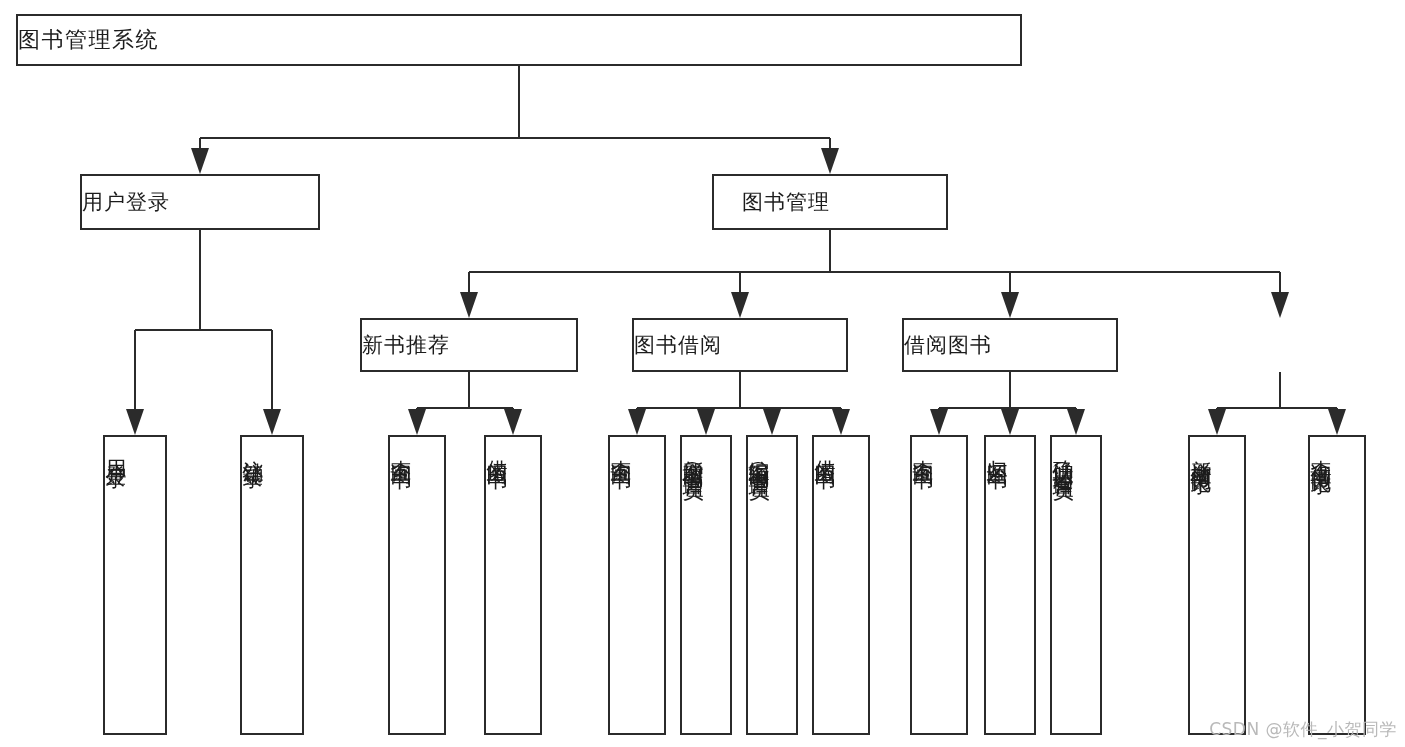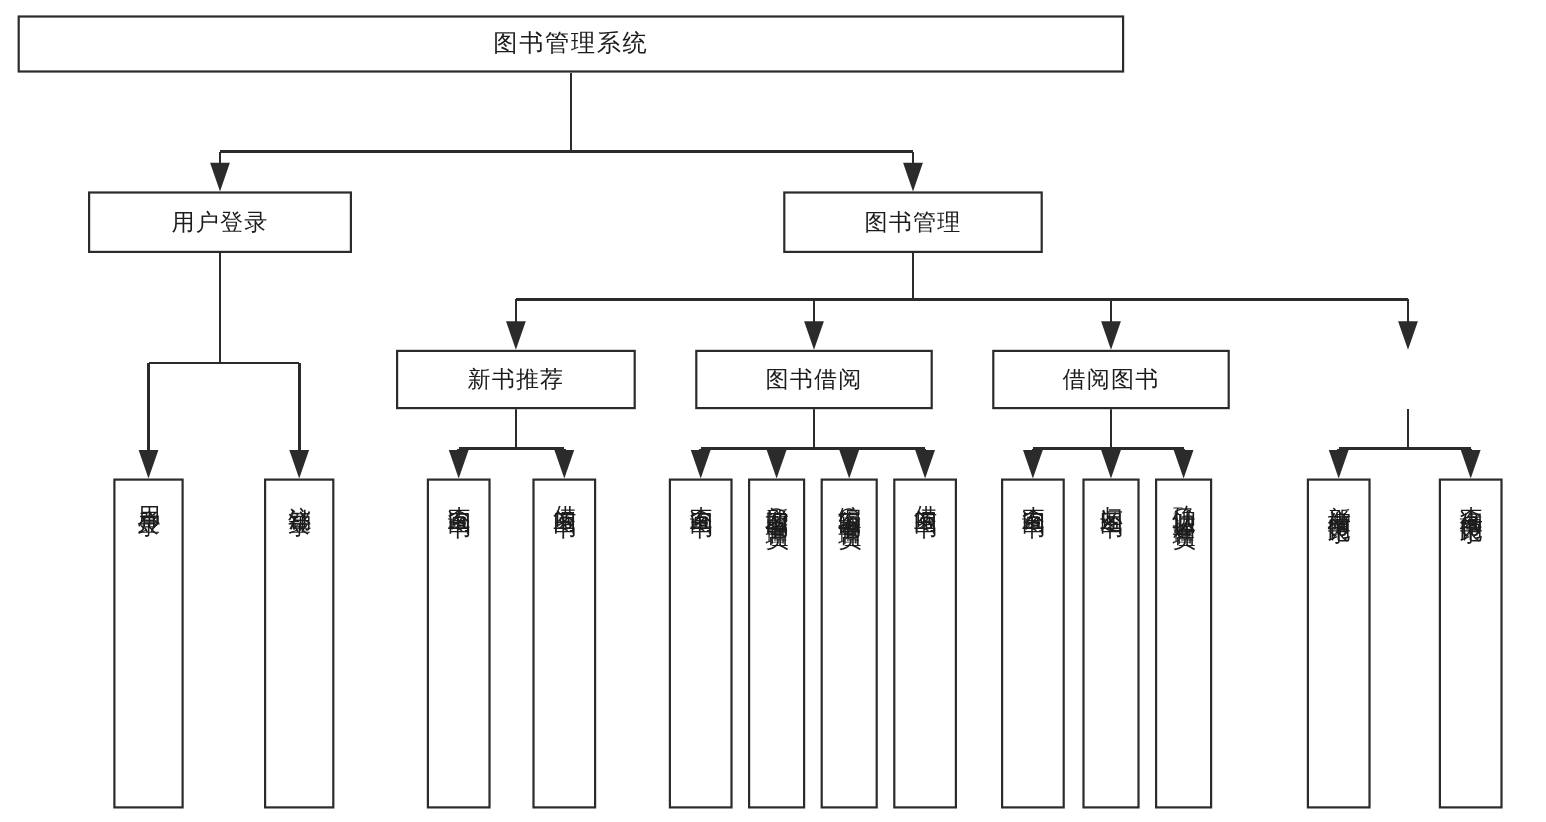--- a/index.html
+++ b/index.html
@@ -26,21 +26,20 @@
     height: 747px;
     pointer-events: none;
   }
   .node {
     position: absolute;
     box-sizing: border-box;
     background: #ffffff;
     border: 2.5px solid #2b2b2b;
     display: flex;
     align-items: center;
-    justify-content: center;
     color: #1c1c1c;
     z-index: 2;
   }
   .node .lbl {
     display: block;
     text-align: center;
     line-height: 1.15;
     white-space: nowrap;
   }
   
@@ -136,21 +135,21 @@
       <path d="M 1328 409 L 1346 409 L 1337 435 Z" fill="#2b2b2b"></path>
     </svg>
 
   <div class="node root horiz" id="n-root" style="left: 16px; top: 14px; width: 1006px; height: 52px;">
     <span class="lbl">图书管理系统</span>
   </div>
 
   <div class="node horiz" id="n-user-login" style="left: 80px; top: 174px; width: 240px; height: 56px;">
     <span class="lbl">用户登录</span>
   </div>
-  <div class="node horiz" id="n-book-manage" style="left: 712px; top: 174px; width: 236px; height: 56px;">
+  <div class="node horiz" id="n-book-manage" style="left: 712px; top: 174px; width: 236px; height: 56px; padding-left: 28px;">
     <span class="lbl">图书管理</span>
   </div>
 
   <div class="node horiz" id="n-book-borrow" style="left: 632px; top: 318px; width: 216px; height: 54px;">
     <span class="lbl">图书借阅</span>
   </div>
   <div class="node horiz" id="n-new-book-rec" style="left: 360px; top: 318px; width: 218px; height: 54px;">
     <span class="lbl">新书推荐</span>
   </div>
   <div class="node horiz" id="n-current-borrow" style="left: 902px; top: 318px; width: 216px; height: 54px;">
@@ -190,13 +189,14 @@
   <div class="node vert" id="n-leaf-confirm-return" style="left: 1050px; top: 435px; width: 52px; height: 300px;">
     <span class="lbl">确认归还（管理员）</span>
   </div>
   <div class="node vert" id="n-leaf-add-record" style="left: 1188px; top: 435px; width: 58px; height: 300px;">
     <span class="lbl">新增借阅记录</span>
   </div>
   <div class="node vert" id="n-leaf-query-record" style="left: 1308px; top: 435px; width: 58px; height: 300px;">
     <span class="lbl">查询借阅记录</span>
   </div>
 
+  <div class="watermark">CSDN @软件_小贺同学</div>
 </div>
 
 </body></html>

